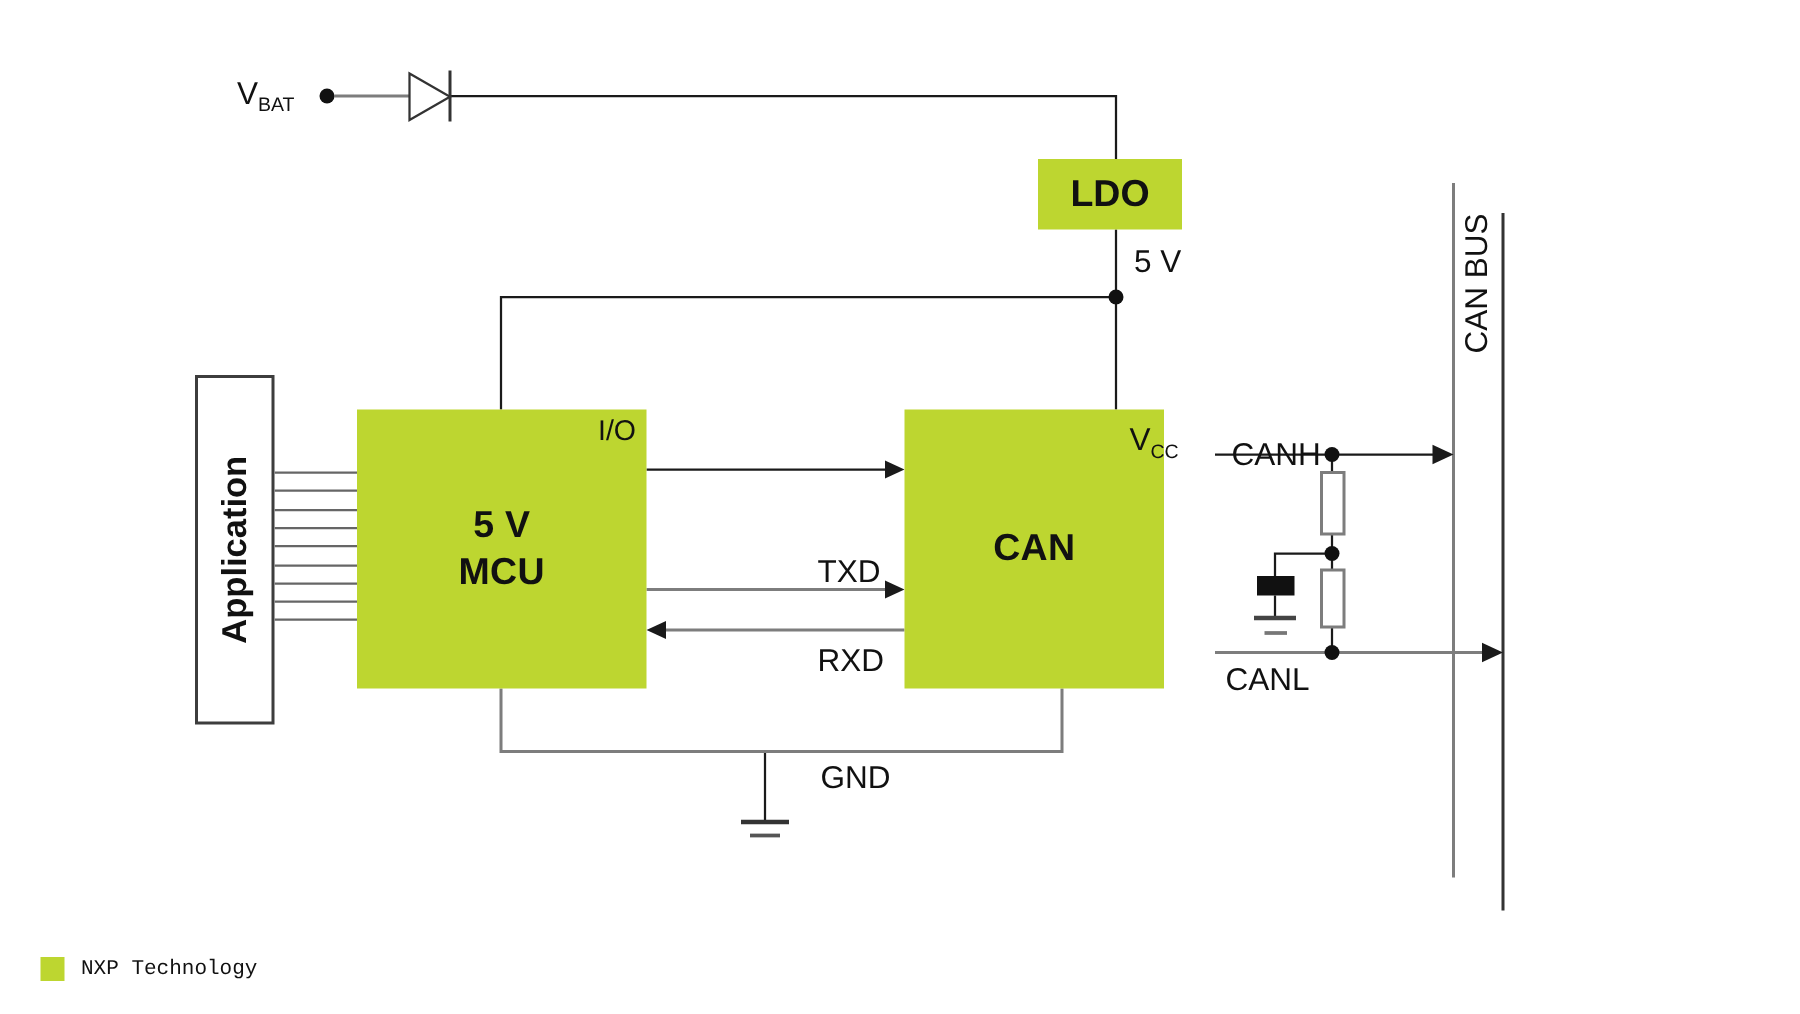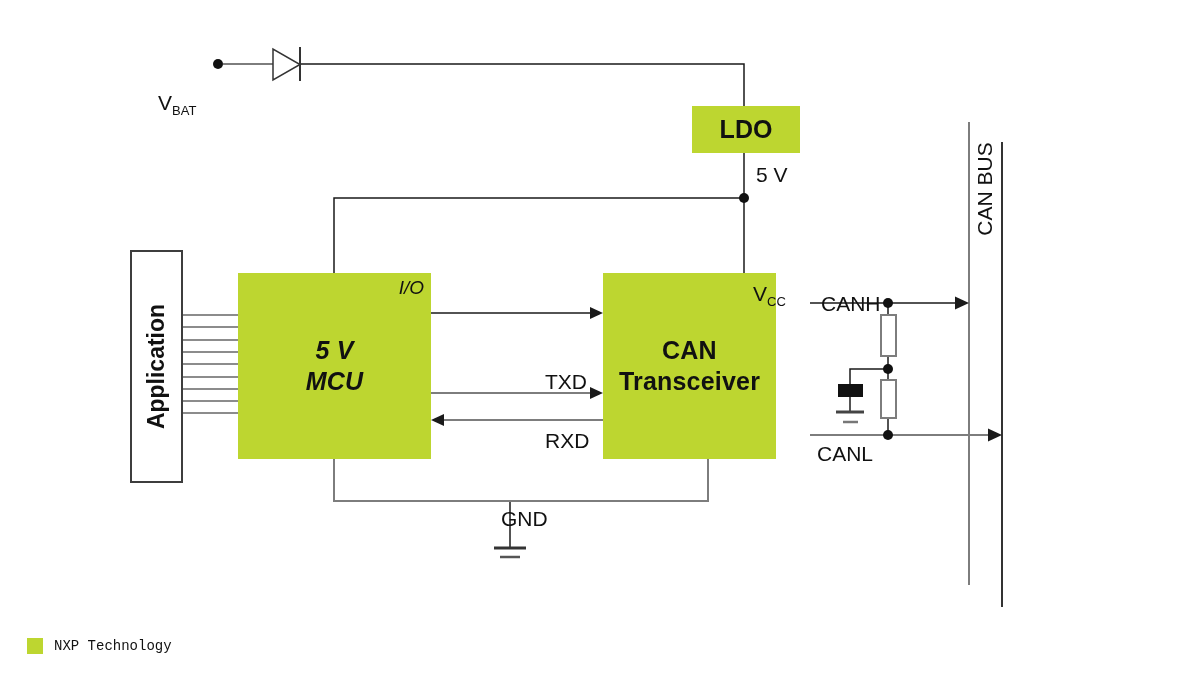--- a/index.html
+++ b/index.html
@@ -6,39 +6,39 @@
   .canvas{
     position:relative;width:1200px;height:676px;background:#ffffff;
     font-family:"Liberation Sans","DejaVu Sans",sans-serif;color:#111;overflow:hidden;
   }
   .wires{position:absolute;left:0;top:0;}
   .block{
     position:absolute;display:flex;align-items:center;justify-content:center;
     background:#BDD630;color:#111;font-weight:bold;text-align:center;box-sizing:border-box;
   }
   .block .title{line-height:1.25;font-size:25px;letter-spacing:0.2px;}
-  .blk-ldo{left:692px;top:106px;width:108px;height:47px;font-size:25px;}
-  .blk-mcu{left:238px;top:273px;width:193px;height:186px;font-style:italic;}
+  .blk-ldo{left:692px;top:106px;width:96px;height:47px;font-size:25px;}
+  .blk-mcu{left:238px;top:273px;width:193px;height:186px;}
   .blk-trx{left:603px;top:273px;width:173px;height:186px;}
   .blk-app{
     left:130px;top:250px;width:53px;height:233px;background:#fff;
     border:2px solid #3d3d3d;
   }
   .blk-app .rot{transform:rotate(-90deg);white-space:nowrap;font-size:23px;}
   .pin-io{position:absolute;right:7px;top:4px;font-weight:normal;font-size:19px;}
   .lbl{position:absolute;font-size:21px;white-space:nowrap;}
   .lbl .sub{font-size:13px;vertical-align:-5px;}
-  .lbl-vbat{left:158px;top:51px;margin-top:40px;}
+  .lbl-vbat{left:158px;top:51px;}
   .lbl-5v{left:756px;top:163px;}
   .lbl-vcc{left:753px;top:239px;margin-top:43px;}
   .lbl-canh{left:821px;top:267px;margin-top:25px;}
   .lbl-canl{left:817px;top:442px;text-align:center;}
   .lbl-txd{left:545px;top:370px;width:52px;text-align:left;}
   .lbl-rxd{left:545px;top:429px;width:52px;text-align:left;}
-  .lbl-gnd{left:501px;top:507px;text-align:right;}
+  .lbl-gnd{left:547px;top:507px;text-align:right;}
   .lbl-canbus{left:985px;top:189px;transform:translate(-50%,-50%) rotate(-90deg);}
   .legend{position:absolute;left:27px;top:638px;display:flex;align-items:center;font-family:Liberation Mono, monospace;}
   .legend .swatch{width:16px;height:16px;background:#BDD630;margin-right:11px;}
   .legend .txt{font-size:14px;}
 </style>
 </head>
 <body>
 
 <div class="canvas">
 
@@ -120,21 +120,20 @@
     <span class="pin-io">I/O</span>
     <div class="title">
       <div>5 V</div>
       <div>MCU</div>
     </div>
   </div>
 
   <div class="block blk-trx">
     <div class="title">
       <div>CAN</div>
-      <div>Transceiver</div>
     </div>
   </div>
 
   <div class="block blk-ldo">
     <span>LDO</span>
   </div>
 
   <div class="lbl lbl-vbat">
     <span>V</span><span class="sub">BAT</span>
   </div>

